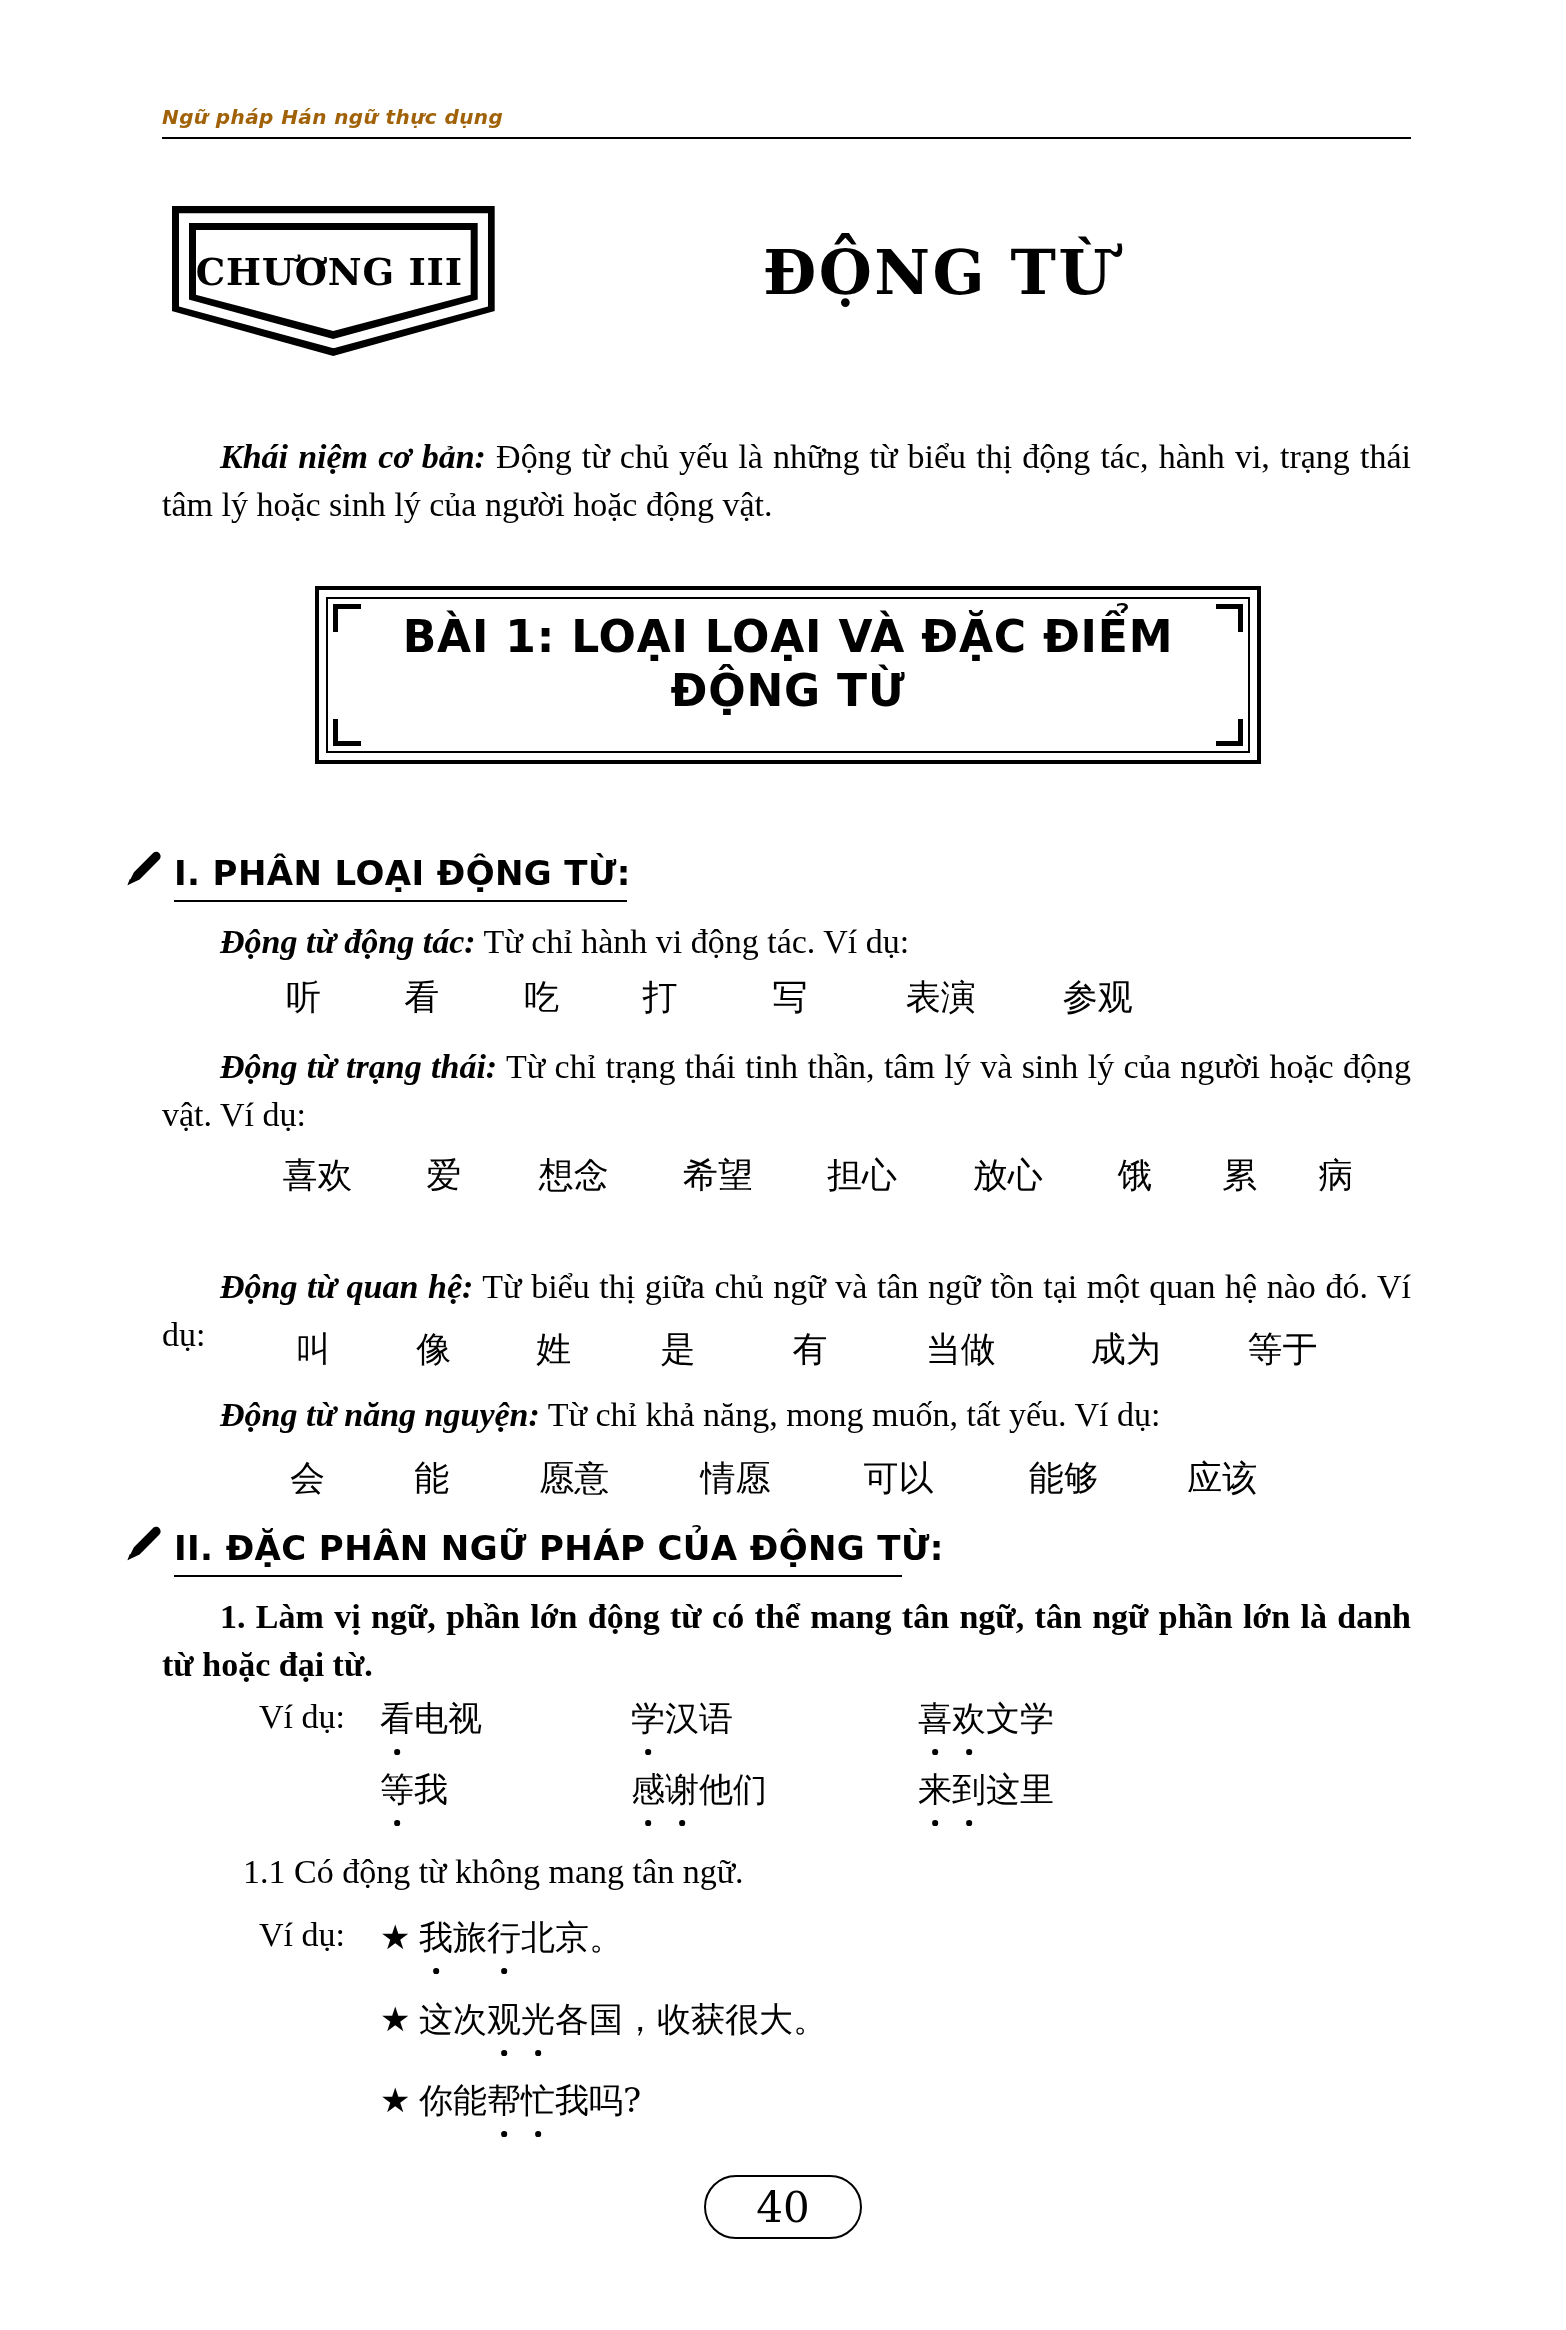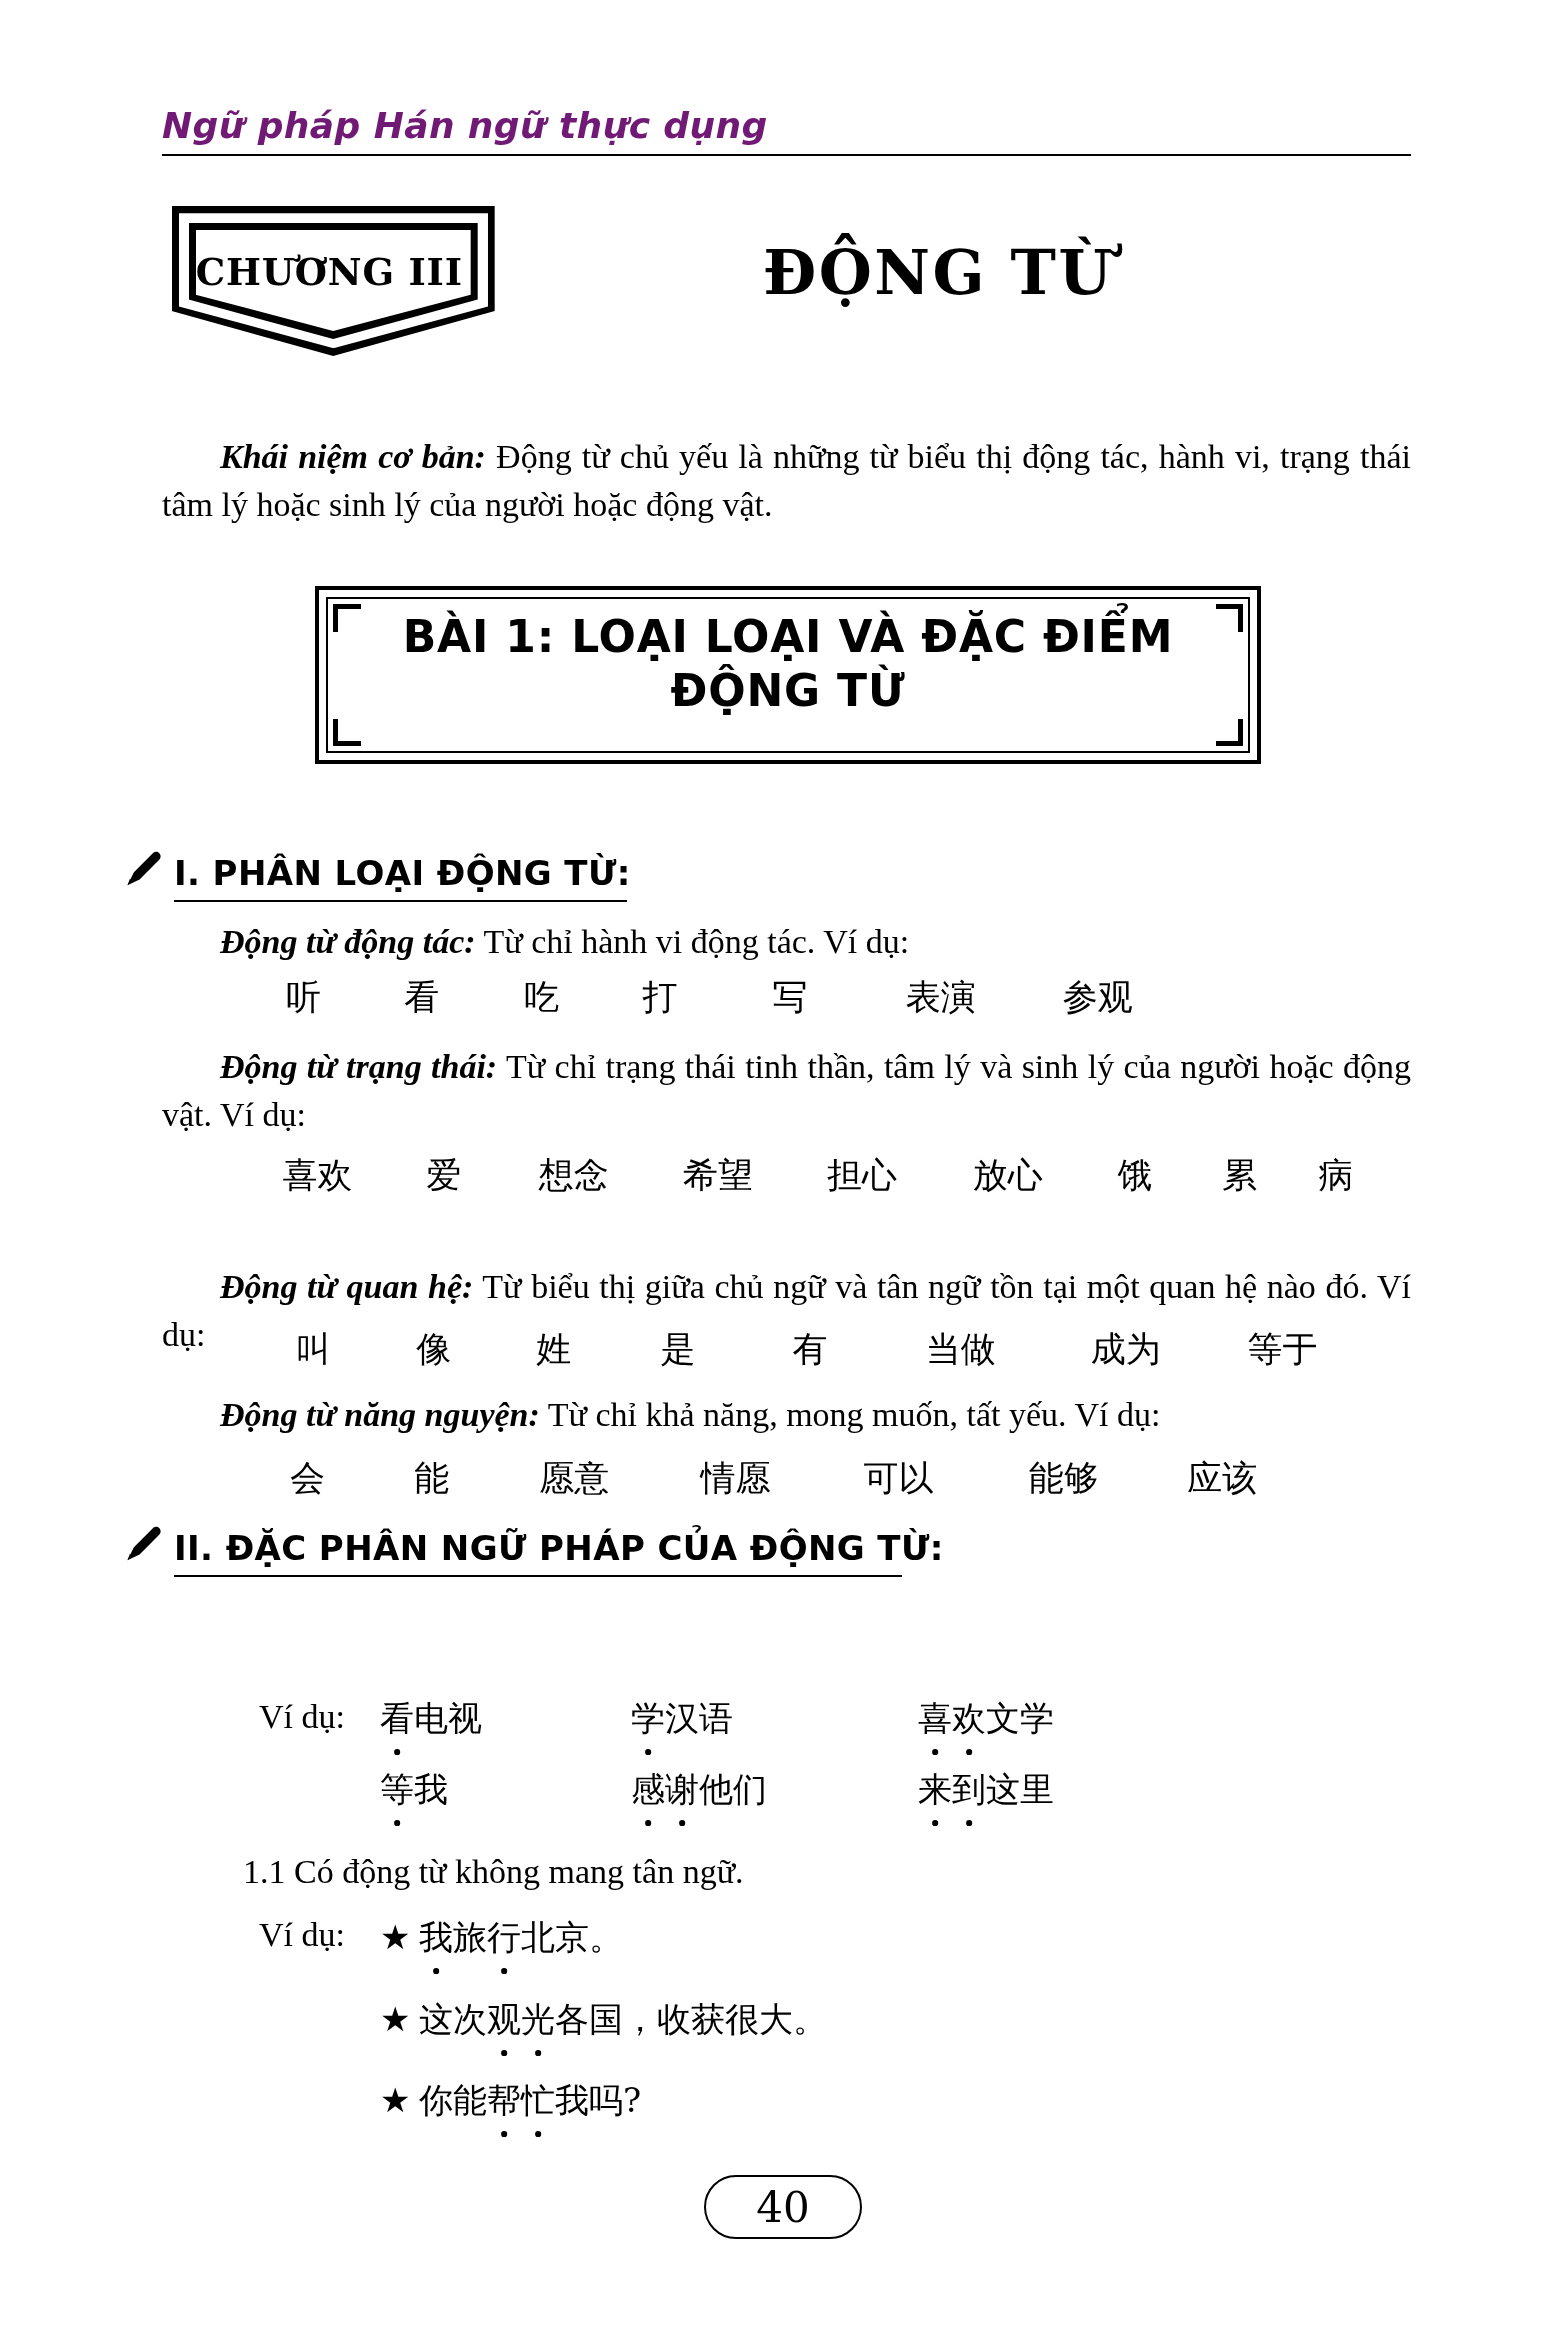--- a/index.html
+++ b/index.html
@@ -28,23 +28,23 @@
   .running-header {
     position: absolute;
     left: 162px;
     top: 105px;
     width: 1249px;
   }
   .running-header .rh-text {
     font-family: "DejaVu Sans", sans-serif;
     font-style: italic;
     font-weight: bold;
-    font-size: 36px;
+    font-size: 20px;
     letter-spacing: 0.4px;
-    color: #701a75;
+    color: #a16207;
     display: block;
     padding-bottom: 8px;
   }
   .running-header .rh-rule {
     height: 2.4px;
     background: #000;
     width: 100%;
   }
 
   
@@ -392,20 +392,21 @@
     <span class="pen">
       <svg width="42" height="42" viewBox="0 0 52 52">
         <path d="M8 46 L16 30 L40 6 C42 4 46 4 48 7 C50 10 49 13 47 15 L23 39 Z" fill="#000"></path>
         <path d="M8 46 L14 41 L11 38 Z" fill="#000"></path>
       </svg>
     </span>
     <span class="htext">II. ĐẶC PHÂN NGỮ PHÁP CỦA ĐỘNG TỪ:</span>
     <div class="underline" style="width:728px;"></div>
   </div>
 
+  <div class="para bold indent-first" style="left:162px; top:1593px; width:1249px;">1. Làm vị ngữ, phần lớn động từ có thể mang tân ngữ, tân ngữ phần lớn là danh từ hoặc đại từ.</div>
 
   <div class="exline" style="left:259px; top:1698px;">
     <span>Ví dụ:</span>
   </div>
   <div class="exline hz" style="left:380px; top:1696px;">
     <span class="dotted">看</span><span>电视</span>
   </div>
   <div class="exline hz" style="left:631px; top:1696px;">
     <span class="dotted">学</span><span>汉语</span>
   </div>

